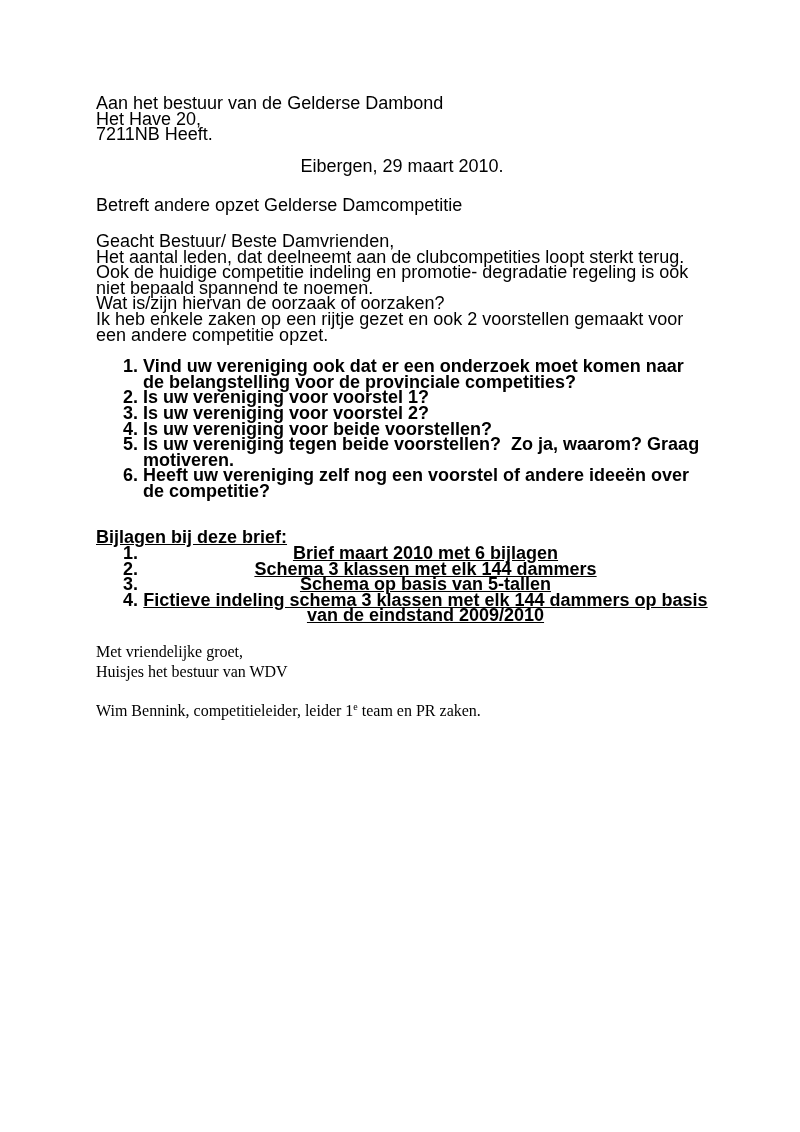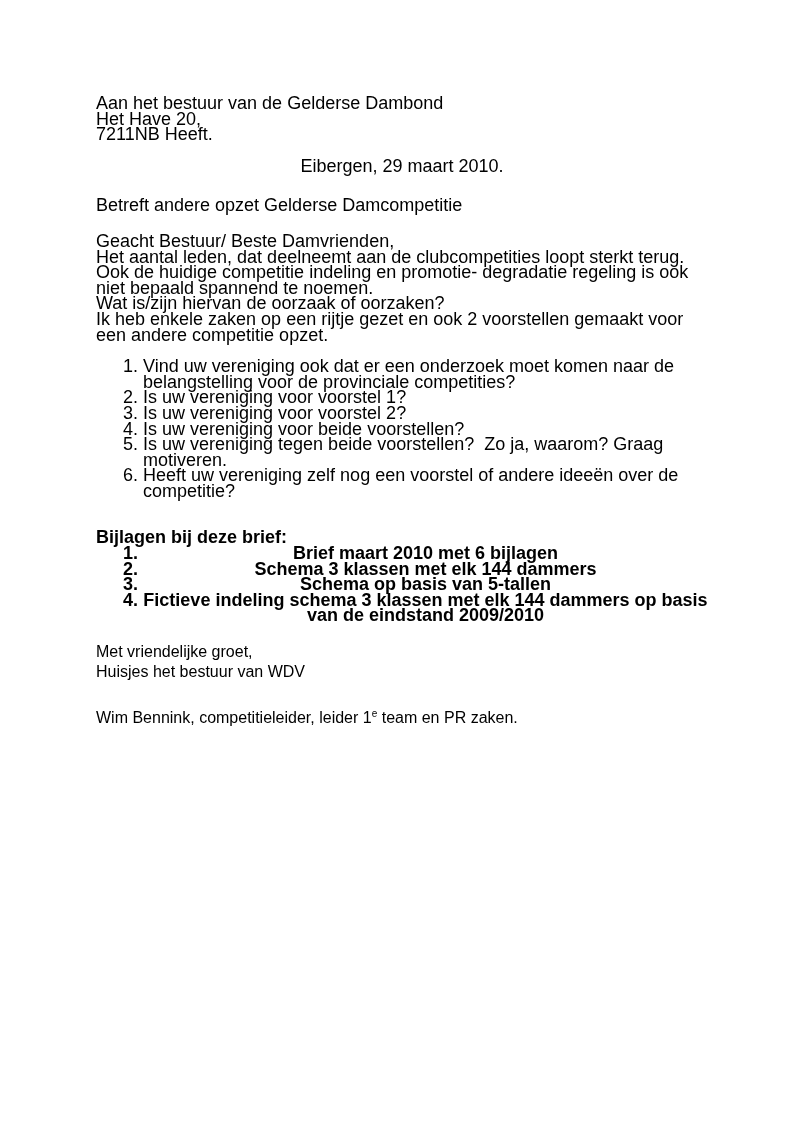--- a/index.html
+++ b/index.html
@@ -20,44 +20,44 @@
       top: 96px;
       width: 612px;
       color: #000000;
     }
     .sans {
       font-family: "Liberation Sans", sans-serif;
       font-size: 18px;
       line-height: 15.6px;
     }
     .serif {
-      font-family: Liberation Sans, sans-serif;
+      font-family: Liberation Serif, serif;
       font-size: 16px;
       line-height: 19.5px;
     }
     .block { margin: 0; }
     .dateline      { margin-top: 16px; text-align: center; }
     .subject       { margin-top: 24px; }
     .salutation    { margin-top: 20px; }
     .body-block    { }
     ol.questions {
       margin: 16px 0 0 0;
       padding-left: 47px;
       list-style: decimal outside;
     }
-    ol.questions li { white-space: pre-wrap; }
-    .attachments-section { margin-top: 31px; font-weight: bold; }
+    ol.questions li { white-space: pre-wrap; font-weight: bold; }
+    .attachments-section { margin-top: 31px; font-weight: bold; text-decoration: underline; }
     ol.attachments {
       margin: 0;
       padding-left: 47px;
       list-style: decimal outside;
       text-align: center;
     }
     .closing   { margin-top: 18px; }
-    .signature { margin-top: 27px; }
+    .signature { margin-top: 20px; }
     .signature sup {
       font-size: 10px;
       line-height: 0;
       vertical-align: super;
     }
   </style>
 </head>
 <body>
 
 <div class="page">

